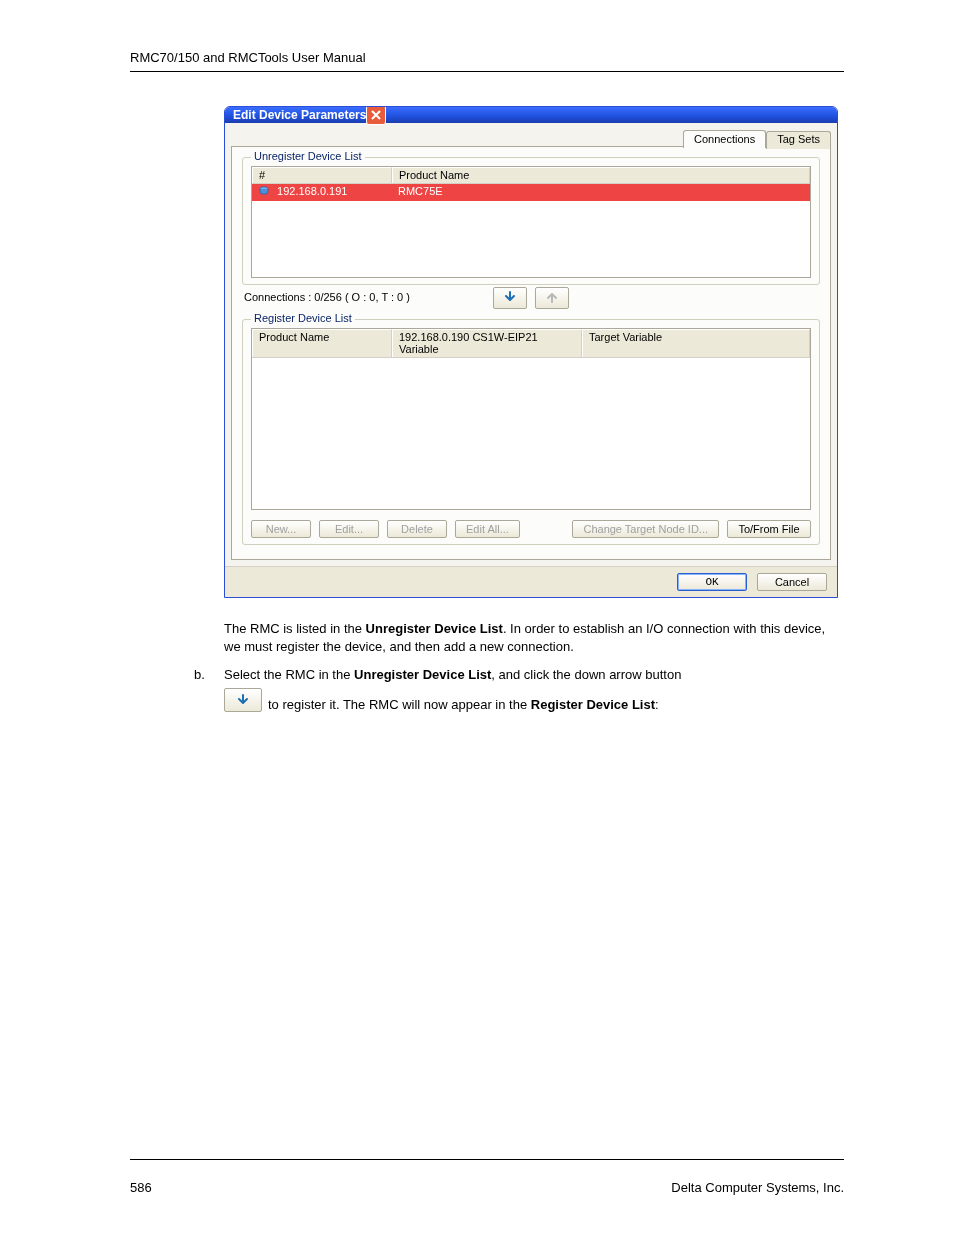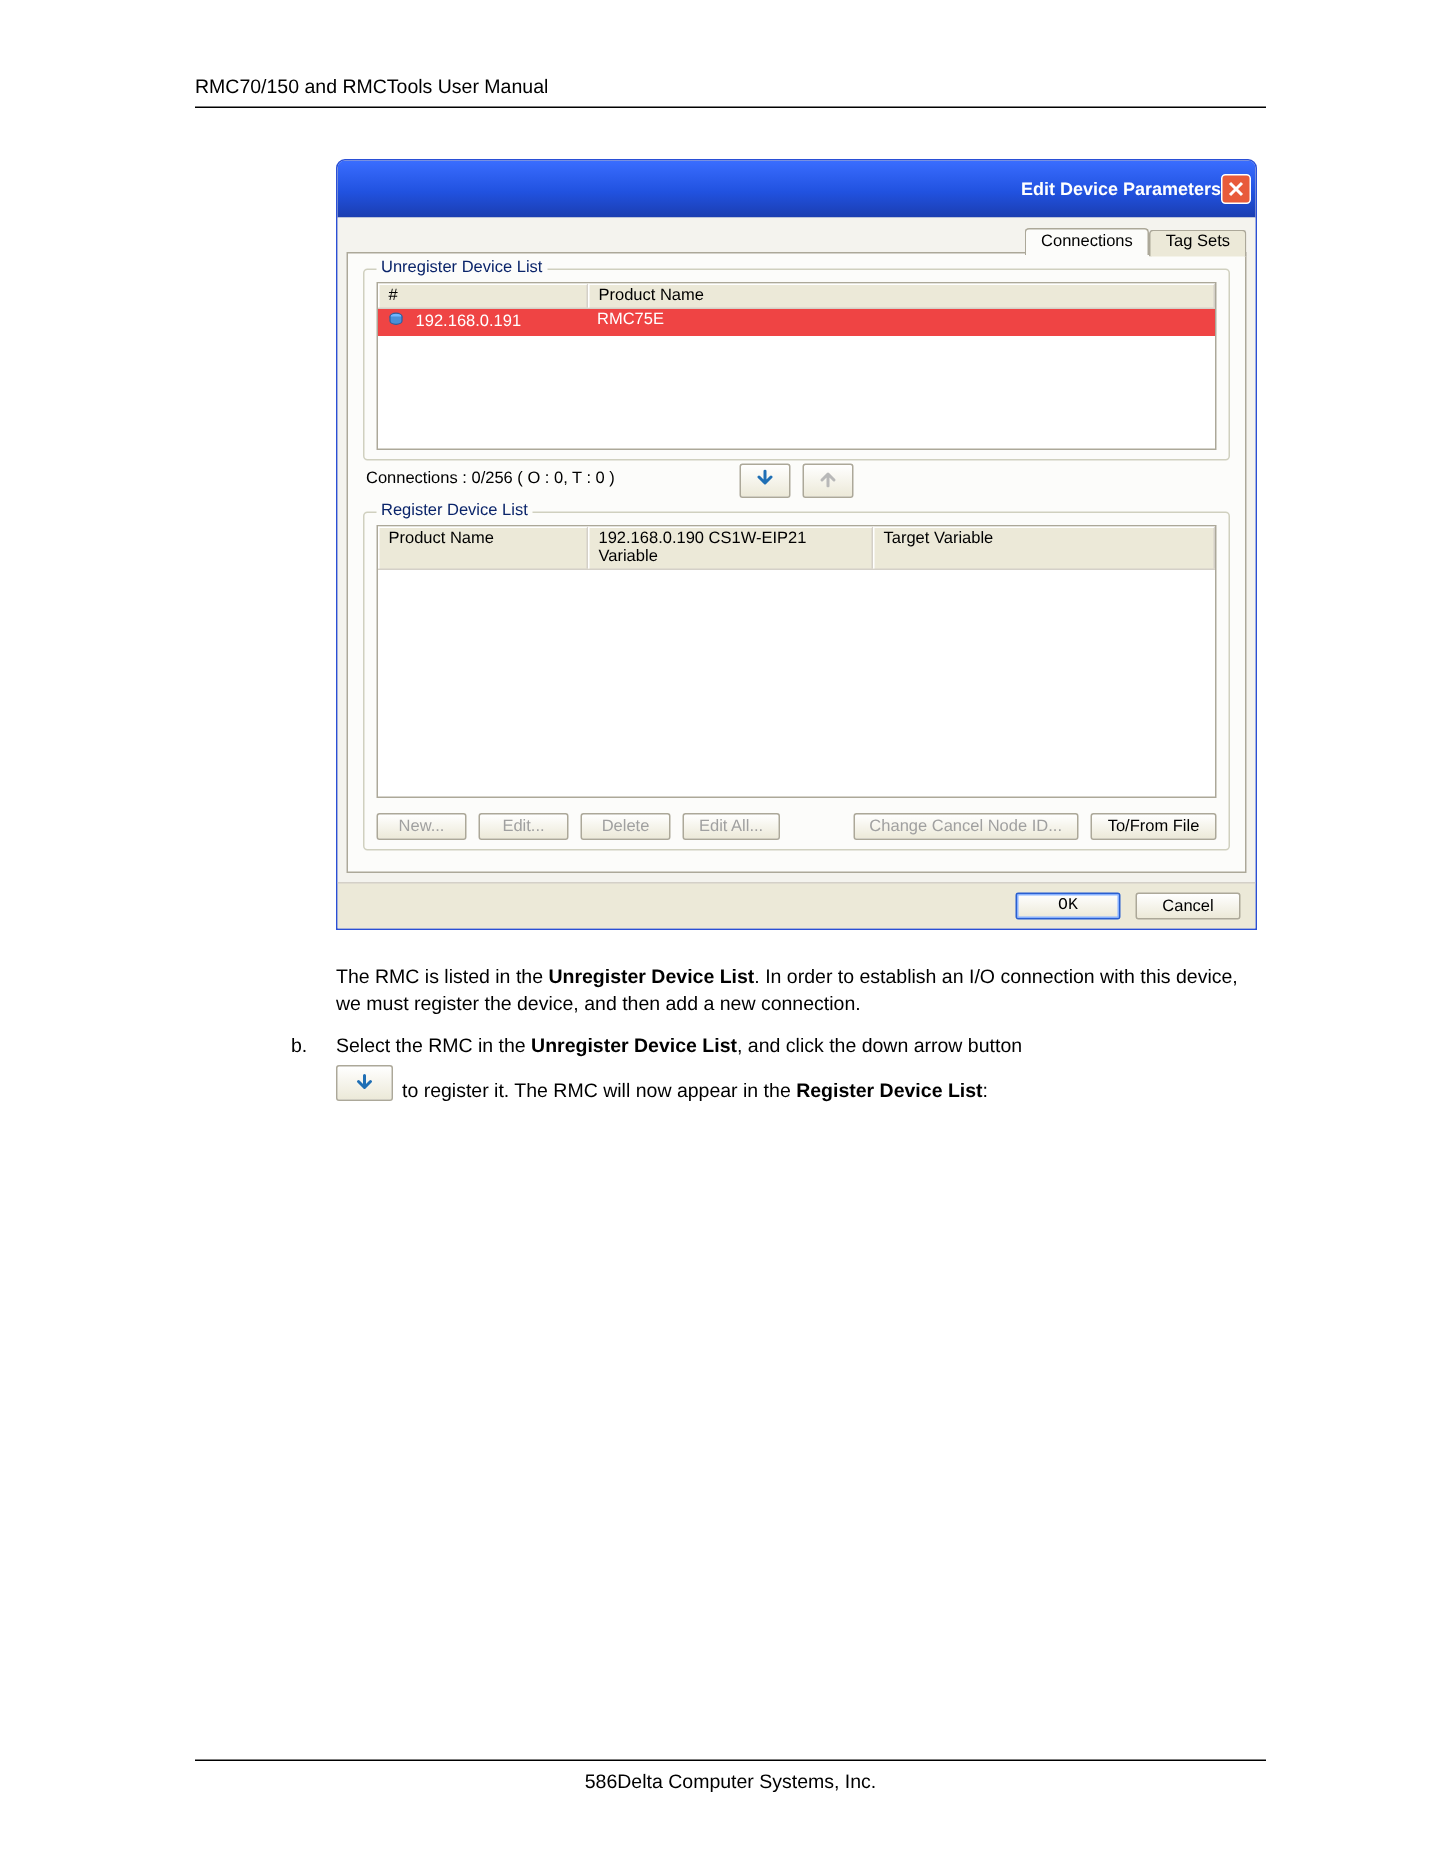--- a/index.html
+++ b/index.html
@@ -29,25 +29,25 @@
   .dialog {
     width: 612px;
     border: 1px solid #2a4fd6;
     border-radius: 6px 6px 0 0;
     overflow: hidden;
     font-family: Tahoma, Arial, sans-serif;
     font-size: 11px;
     background: #ece9d8;
   }
   .titlebar {
-    height: 38px;
+    height: 16px;
     background: linear-gradient(to bottom, #3a6dff 0%, #2152e0 55%, #1b3db0 100%);
     display: flex;
     align-items: center;
-    justify-content: flex-end;
+    justify-content: flex-start;
     padding: 0 3px 0 8px;
     color: #fff;
     font-weight: bold;
     font-size: 12px;
   }
   .close-btn {
     width: 18px; height: 18px;
     background: #e85b3b;
     border: 1px solid #fff;
     border-radius: 3px;
@@ -193,23 +193,23 @@
     border: 1px solid #aca899;
     background: linear-gradient(to bottom,#ffffff,#ece9d8);
     display:inline-flex; align-items:center; justify-content:center;
     border-radius:2px;
   }
   .page-footer {
     position: absolute;
     left: 130px; right: 110px;
     bottom: 40px;
     border-top: 1px solid #000;
-    padding-top: 6px;
-    display: flex;
-    justify-content: center;
+    padding-top: 20px;
+    display: flex;
+    justify-content: space-between;
     font-size: 13px;
   }
 </style>
 </head>
 <body>
 
 <div class="page">
 
   <div class="header-line">RMC70/150 and RMCTools User Manual</div>
 
@@ -281,21 +281,21 @@
                 <div class="lv-col c3">Target Variable</div>
               </div>
             </div>
 
             <div class="button-row">
               <span class="winbtn disabled">New...</span>
               <span class="winbtn disabled">Edit...</span>
               <span class="winbtn disabled">Delete</span>
               <span class="winbtn disabled">Edit All...</span>
               <span class="spacer"></span>
-              <span class="winbtn disabled" style="min-width:140px;">Change Cancel Node ID...</span>
+              <span class="winbtn disabled" style="min-width:140px;">Change Target Node ID...</span>
               <span class="winbtn" style="min-width:84px;">To/From File</span>
             </div>
           </div>
 
         </div>
       </div>
 
       <div class="footer-row">
         <span class="winbtn focus" style="min-width:70px;font-family:Liberation Mono, monospace;">OK</span>
         <span class="winbtn" style="min-width:70px;">Cancel</span>

